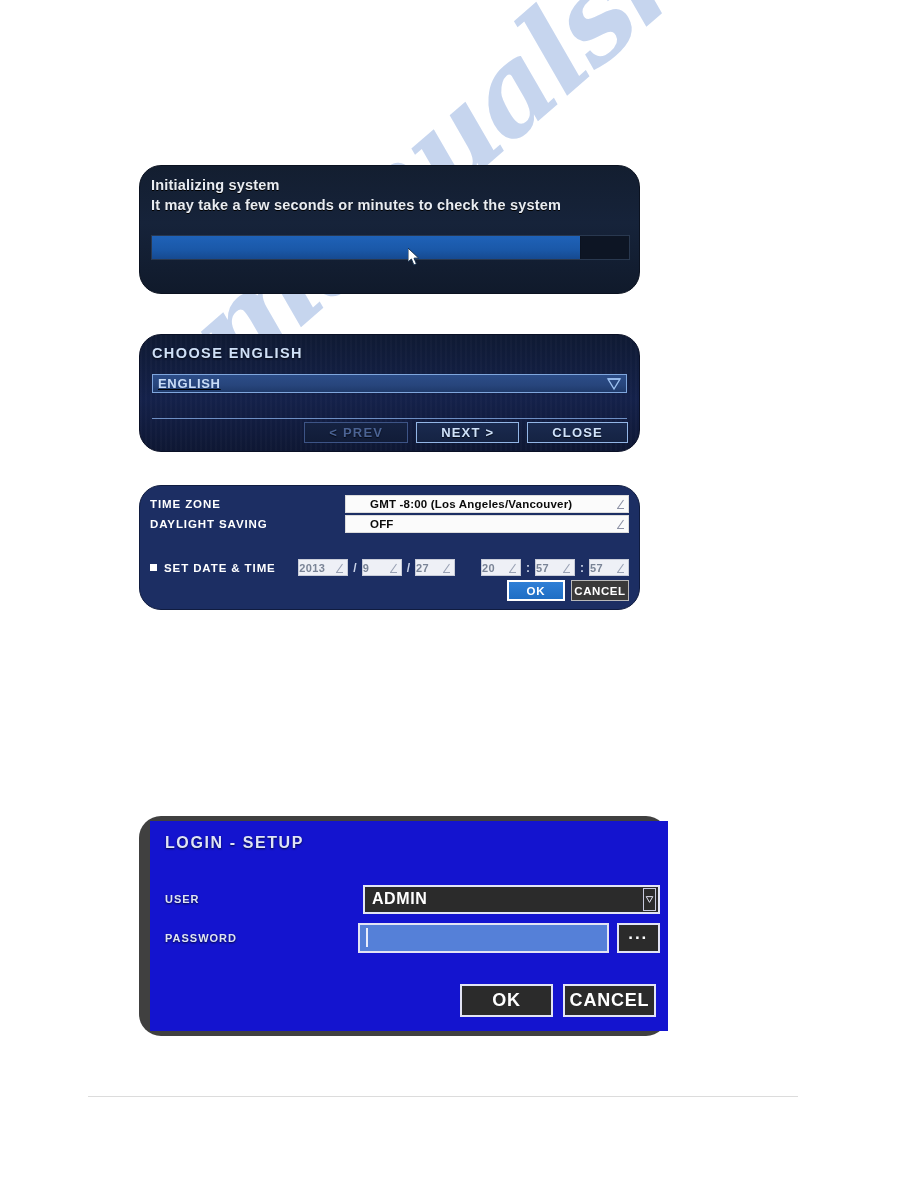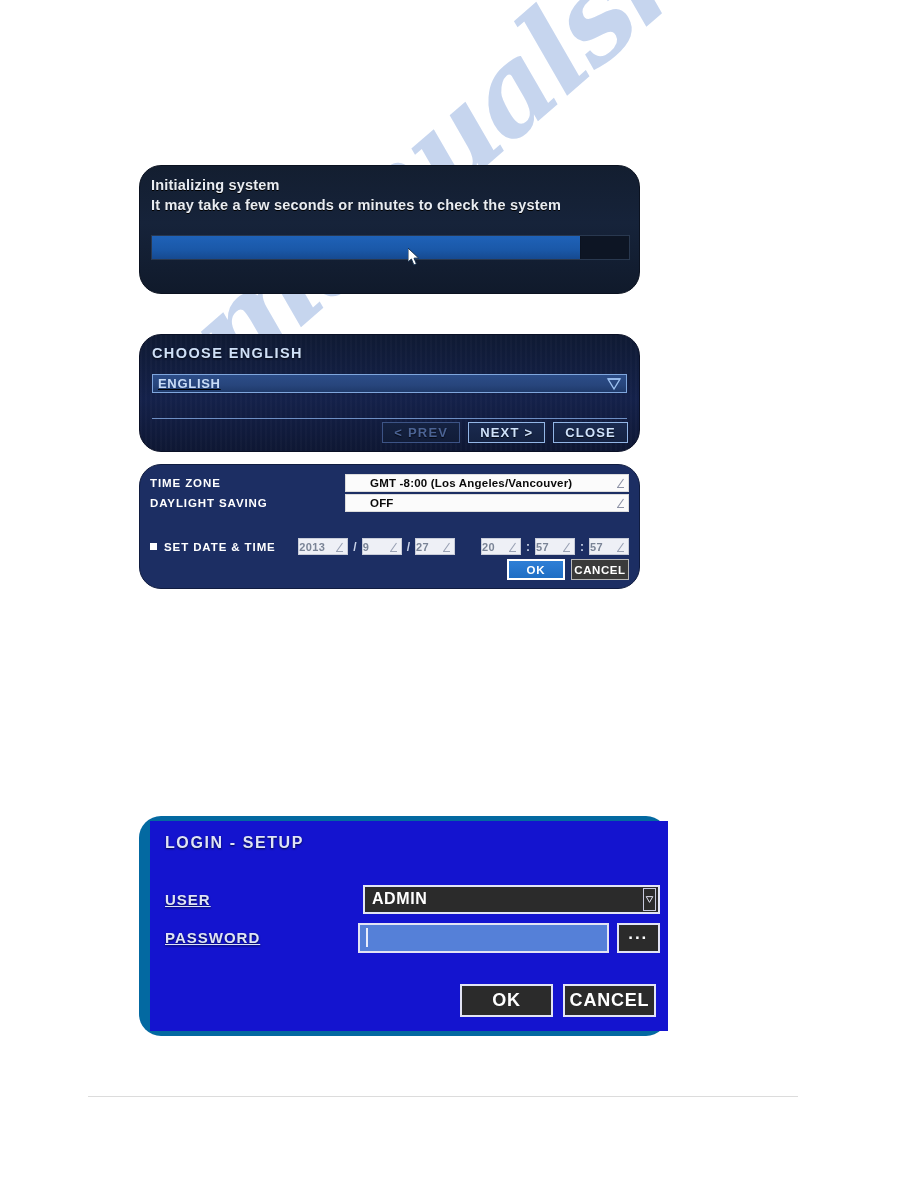--- a/index.html
+++ b/index.html
@@ -153,42 +153,42 @@
   }
   .lang-buttons {
     position: absolute;
     right: 11px; bottom: 8px;
     display: flex;
     gap: 8px;
   }
   .bevel-btn {
     min-width: 70px;
     height: 21px;
-    padding: 0 11px;
+    padding: 0 24px;
     display: flex;
     align-items: center;
     justify-content: center;
     font-size: 13px;
     font-weight: 700;
     letter-spacing: 1.2px;
     color: #cfe2fb;
     border: 1px solid #93b6e6;
     background: linear-gradient(180deg,#1a2a4f 0%,#152343 100%);
     text-shadow: 0 1px 1px #060a14;
   }
   .bevel-btn.disabled {
     color: #4b6394;
     border-color: #3c5party;
     border-color: #3d5486;
     background: linear-gradient(180deg,#152241 0%,#111c38 100%);
   }
 
   
   #panel-time {
-    left: 139px; top: 464px;
+    left: 139px; top: 485px;
     width: 501px; height: 125px;
     background: #1c2e63;
     border: 1px solid #101c40;
     padding: 9px 10px 0 10px;
   }
   .tz-row {
     display: flex;
     align-items: center;
     height: 18px;
     margin-bottom: 2px;
@@ -286,21 +286,21 @@
     color: #ffffff;
     font-size: 11.5px;
     font-weight: 700;
     letter-spacing: .6px;
   }
 
   
   #panel-login {
     left: 139px; top: 816px;
     width: 529px; height: 220px;
-    background: #0369a1;
+    background: #404040;
     padding: 5px 0 5px 11px;
   }
   #login-inner {
     position: relative;
     width: 518px;
     height: 210px;
     background: #1414cf;
   }
   #login-title {
     position: absolute;
@@ -316,25 +316,24 @@
     left: 15px;
     width: 495px;
     display: flex;
     align-items: center;
   }
   #row-user     { top: 63px; height: 30px; }
   #row-password { top: 100px; height: 33px; }
   .login-label {
     width: 200px;
     color: #dfe4f7;
-    font-size: 15px;
+    font-size: 11px;
     font-weight: 700;
     letter-spacing: 1px;
     text-shadow: 0 1px 2px #000a3a;
-    text-decoration: underline;
   }
   .user-field {
     position: relative;
     width: 300px;
     height: 29px;
     background: #2b2b2b;
     border: 2px solid #e2e4f4;
     display: flex;
     align-items: center;
     padding-left: 7px;

